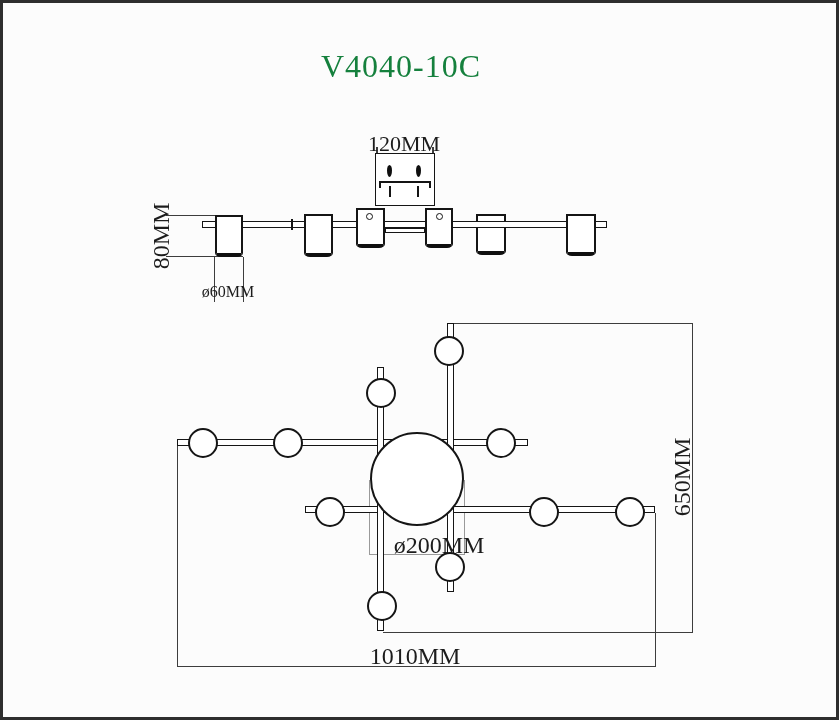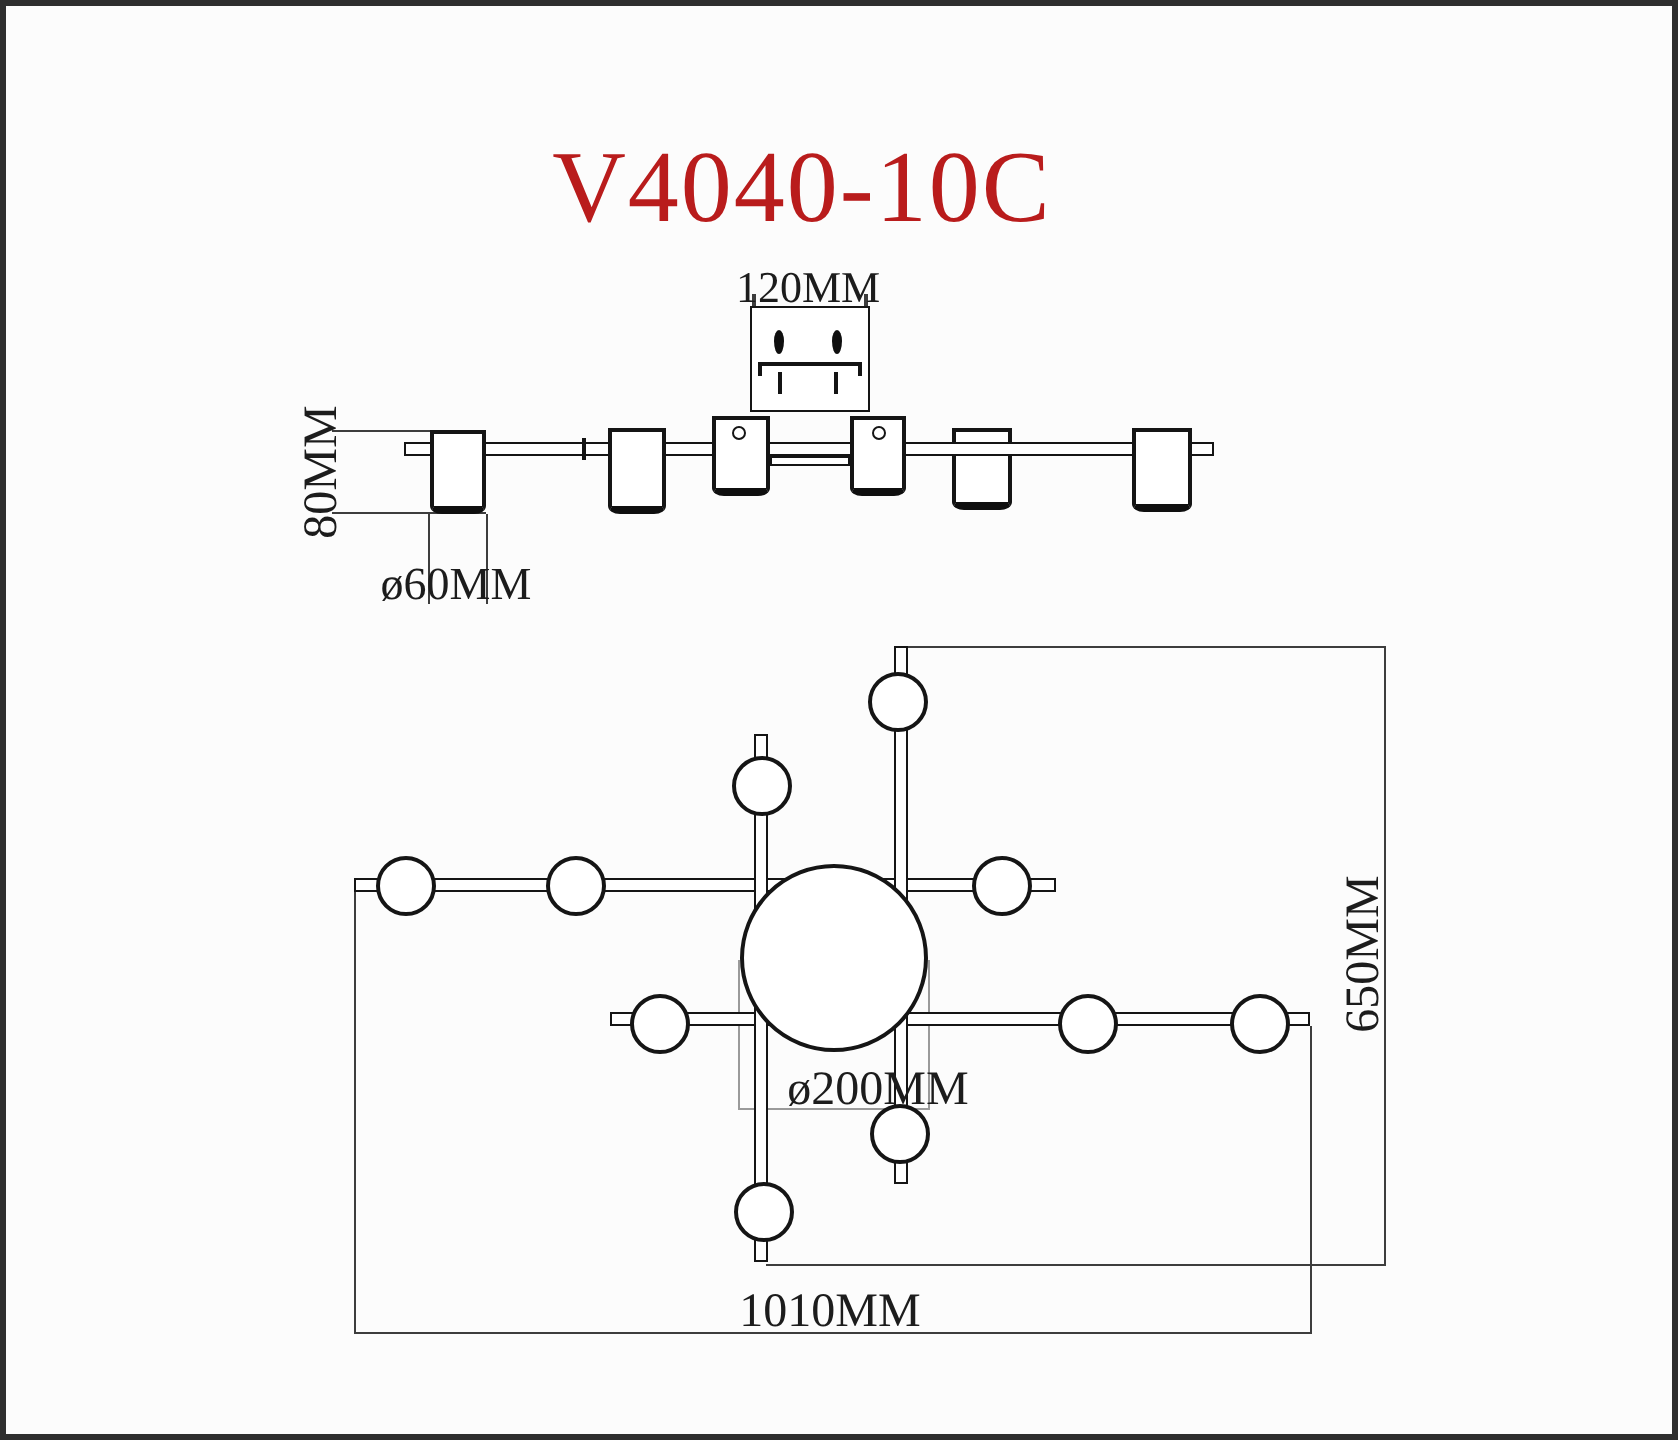--- a/index.html
+++ b/index.html
@@ -15,22 +15,22 @@
   .bulb{position:absolute;background:#fff;border:2px solid #151515;border-radius:50%;box-sizing:border-box;}
   .bigcircle{position:absolute;background:#fff;border:2px solid #151515;border-radius:50%;box-sizing:border-box;}
   .cyl{position:absolute;background:#fff;border:2px solid #151515;border-bottom:4.5px solid #0f0f0f;
        border-radius:0 0 6px 6px / 0 0 4px 4px;box-sizing:border-box;}
   .box{position:absolute;background:#fff;border:1.5px solid #151515;box-sizing:border-box;}
   .hole{position:absolute;background:#fff;border:1.5px solid #151515;border-radius:50%;box-sizing:border-box;}
   .dot{position:absolute;background:#0f0f0f;border-radius:50% 50% 50% 50%/45% 45% 55% 55%;}
   .lbl{position:absolute;color:#1c1c1c;font-size:24px;line-height:1;white-space:nowrap;
        transform:translate(-50%,-50%);}
   .lbl.v{transform:translate(-50%,-50%) rotate(-90deg);}
-  .title{position:absolute;color:#b91c1c;font-size:51px;line-height:1;white-space:nowrap;
-         transform:translate(-50%,-50%);letter-spacing:1px;margin-top:29px;}
+  .title{position:absolute;color:#15803d;font-size:32px;line-height:1;white-space:nowrap;
+         transform:translate(-50%,-50%);letter-spacing:1px;}
 </style>
 </head>
 <body>
 
 <div class="canvas">
 
   <div class="title" style="left:401px;top:66px;">V4040-10C</div>
 
   <div class="ln" style="left:376px;top:147px;width:2px;height:7px;"></div>
   <div class="ln" style="left:432px;top:147px;width:2px;height:7px;"></div>
@@ -58,21 +58,21 @@
 
   <div class="cyl" style="left:215px;top:215px;width:28px;height:42px;"></div>
   <div class="cyl" style="left:304px;top:214px;width:29px;height:43px;"></div>
   <div class="cyl" style="left:356px;top:208px;width:29px;height:40px;"></div>
   <div class="cyl" style="left:425px;top:208px;width:28px;height:40px;"></div>
   <div class="cyl" style="left:566px;top:214px;width:30px;height:42px;"></div>
   <div class="hole" style="left:366px;top:213px;width:7px;height:7px;"></div>
   <div class="hole" style="left:436px;top:213px;width:7px;height:7px;"></div>
 
   <div class="lbl v" style="left:161px;top:236px;">80MM</div>
-  <div class="lbl" style="left:228px;top:292px;font-size:23px;">ø60MM</div>
+  <div class="lbl" style="left:228px;top:292px;font-size:16px;">ø60MM</div>
 
   <div class="ln" style="left:454px;top:323px;width:239px;height:1px;"></div>
   <div class="ln" style="left:692px;top:323px;width:1px;height:310px;"></div>
   <div class="ln" style="left:383px;top:632px;width:310px;height:1px;"></div>
 
   <div class="ln" style="left:177px;top:443px;width:1px;height:224px;"></div>
   <div class="ln" style="left:655px;top:513px;width:1px;height:154px;"></div>
   <div class="ln" style="left:177px;top:666px;width:479px;height:1px;"></div>
 
   <div class="thin" style="left:369px;top:480px;width:1px;height:75px;"></div>

